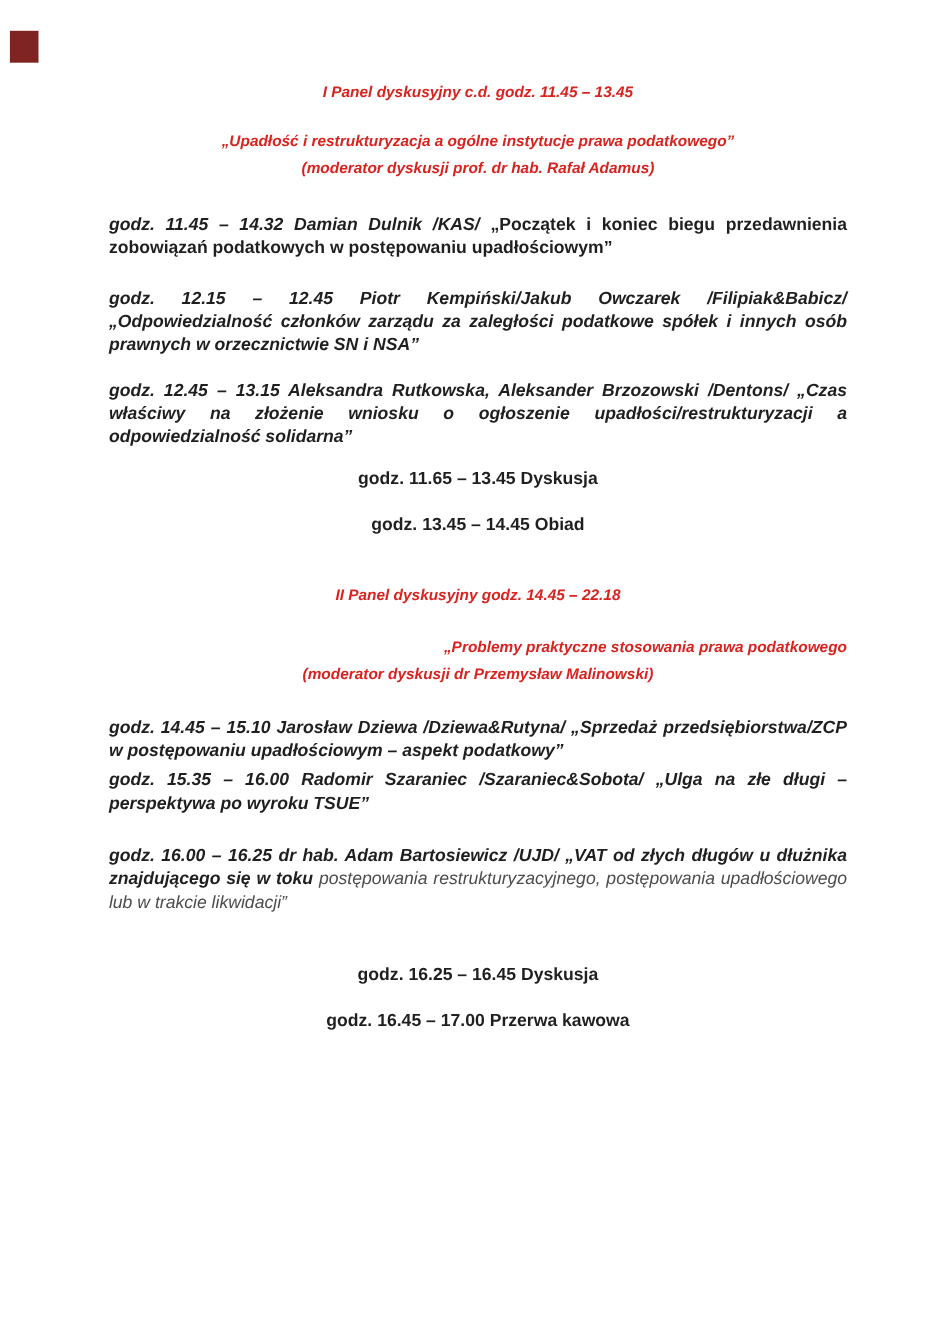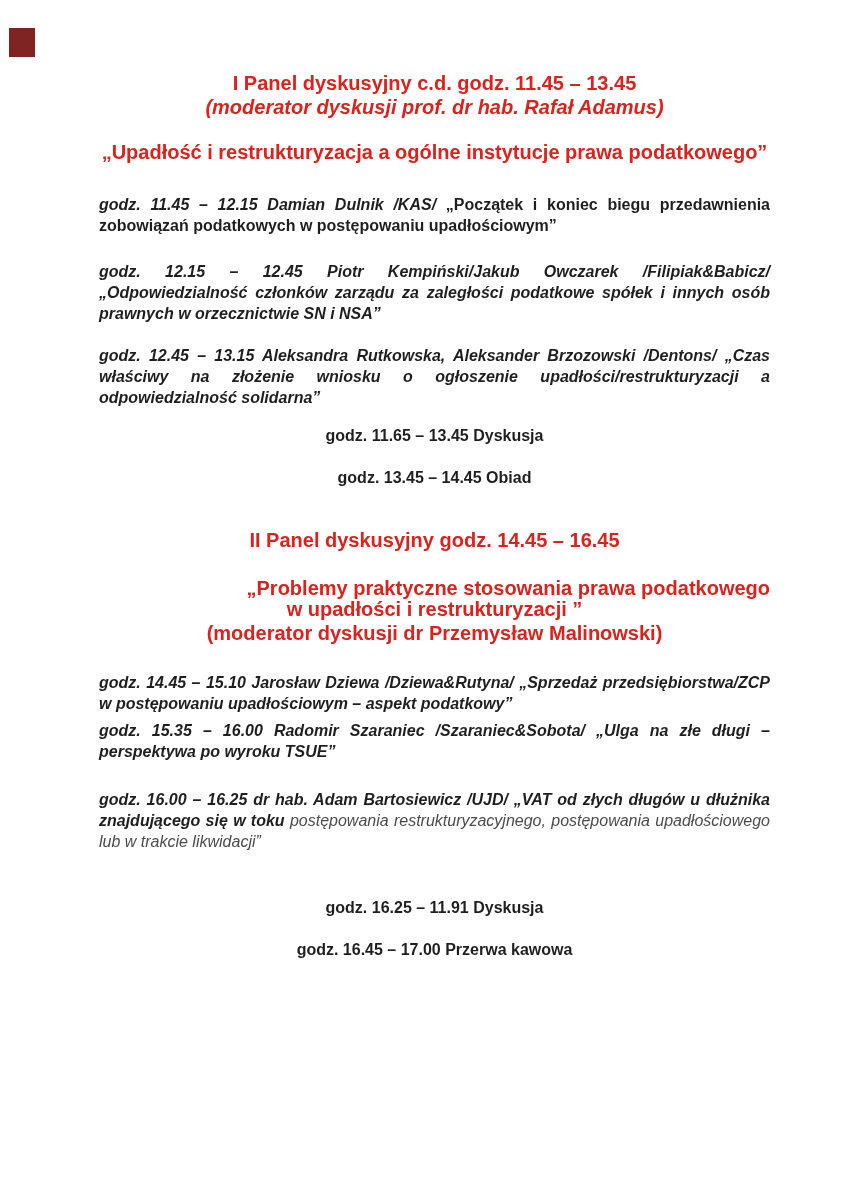--- a/index.html
+++ b/index.html
@@ -30,57 +30,56 @@
     font-weight: 700;
     color: #1f1f1f;
     font-size: 16px;
     line-height: 21px;
   }
   .content p { margin: 0; }
   .red    { color: #d8231e; }
   .center { text-align: center; }
   .just   { text-align: justify; }
   .it     { font-style: italic; }
-  .h      { font-size: 20px; }
+  .h      { font-size: 14px; font-style: italic; }
   .gray   { color: #4c4c4c; font-weight: 400; font-style: italic; }
 </style>
 </head>
 <body>
 
 <div class="page">
   <div class="corner-square"></div>
 
   <div class="content">
 
     <p class="h red center">I Panel dyskusyjny c.d. godz. 11.45 – 13.45</p>
 
+    <p class="h red center" style="margin-top:24px;">„Upadłość i restrukturyzacja a ogólne instytucje prawa podatkowego”</p>
     <p class="h red center it" style="margin-top:3px;">(moderator dyskusji prof. dr hab. Rafał Adamus)</p>
-    <p class="h red center" style="margin-top:24px;">„Upadłość i restrukturyzacja a ogólne instytucje prawa podatkowego”</p>
 
-    <p class="just" style="margin-top:31px;"><span class="it">godz. 11.45 – 12.15 Damian Dulnik /KAS/ </span><span>„Początek i koniec biegu przedawnienia zobowiązań podatkowych w postępowaniu upadłościowym”</span></p>
+    <p class="just" style="margin-top:31px;"><span class="it">godz. 11.45 – 14.32 Damian Dulnik /KAS/ </span><span>„Początek i koniec biegu przedawnienia zobowiązań podatkowych w postępowaniu upadłościowym”</span></p>
 
     <p class="just it" style="margin-top:25px;">godz. 12.15 – 12.45 Piotr Kempiński/Jakub Owczarek /Filipiak&amp;Babicz/ „Odpowiedzialność członków zarządu za zaległości podatkowe spółek i innych osób prawnych w orzecznictwie SN i NSA”</p>
 
     <p class="just it" style="margin-top:21px;">godz. 12.45 – 13.15  Aleksandra Rutkowska, Aleksander Brzozowski /Dentons/ „Czas właściwy na złożenie wniosku o ogłoszenie upadłości/restrukturyzacji a odpowiedzialność solidarna”</p>
 
     <p class="center" style="margin-top:17px;">godz. 11.65 – 13.45  Dyskusja</p>
 
     <p class="center" style="margin-top:21px;">godz. 13.45 – 14.45  Obiad</p>
 
-    <p class="h red center" style="margin-top:42px;">II Panel dyskusyjny godz. 14.45 – 16.45</p>
+    <p class="h red center" style="margin-top:42px;">II Panel dyskusyjny godz. 14.45 – 22.18</p>
 
     <p class="h red center" style="margin-top:27px;text-align:right;">„Problemy praktyczne stosowania prawa podatkowego</p>
-    <p class="h red center">w upadłości i restrukturyzacji ”</p>
     <p class="h red center" style="margin-top:3px;">(moderator dyskusji dr Przemysław Malinowski)</p>
 
     <p class="just it" style="margin-top:28px;">godz. 14.45 – 15.10  Jarosław Dziewa /Dziewa&amp;Rutyna/ „Sprzedaż przedsiębiorstwa/ZCP w postępowaniu upadłościowym – aspekt podatkowy”</p>
 
 
     <p class="just it" style="margin-top:6px;">godz. 15.35 – 16.00 Radomir Szaraniec /Szaraniec&amp;Sobota/ „Ulga na złe długi – perspektywa po wyroku TSUE”</p>
 
     <p class="just" style="margin-top:27px;"><span class="it">godz. 16.00 – 16.25 dr hab. Adam Bartosiewicz /UJD/ „VAT od złych długów u dłużnika znajdującego się w toku </span><span class="gray">postępowania restrukturyzacyjnego, postępowania upadłościowego lub w trakcie likwidacji”</span></p>
 
-    <p class="center" style="margin-top:45px;">godz. 16.25 – 11.91  Dyskusja</p>
+    <p class="center" style="margin-top:45px;">godz. 16.25 – 16.45  Dyskusja</p>
 
     <p class="center" style="margin-top:21px;">godz. 16.45 – 17.00  Przerwa kawowa</p>
 
   </div>
 </div>
 
 </body></html>

